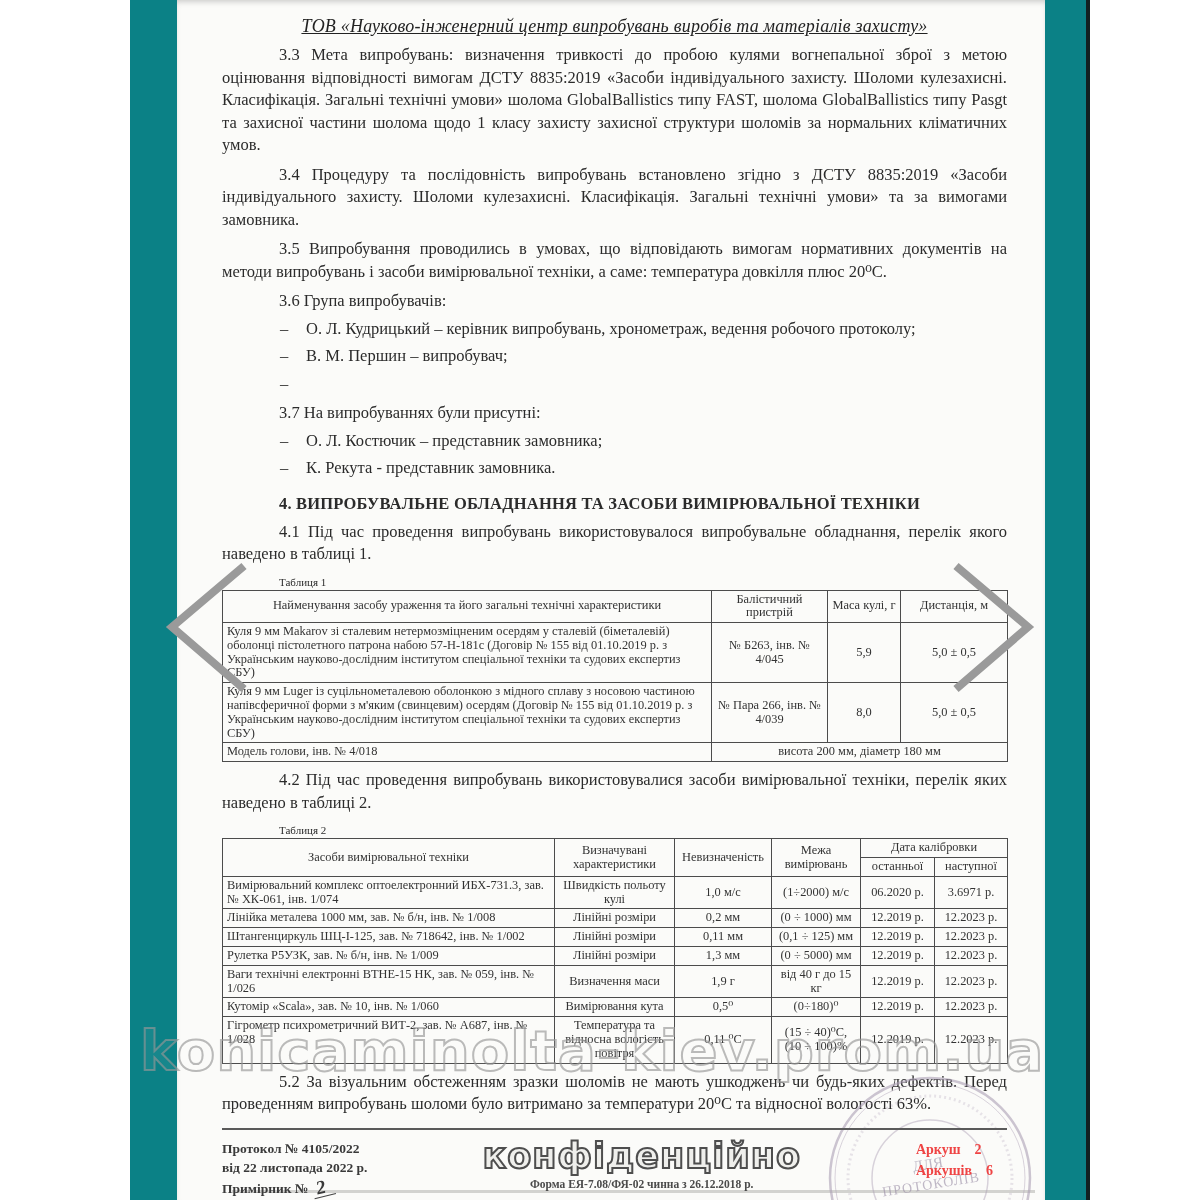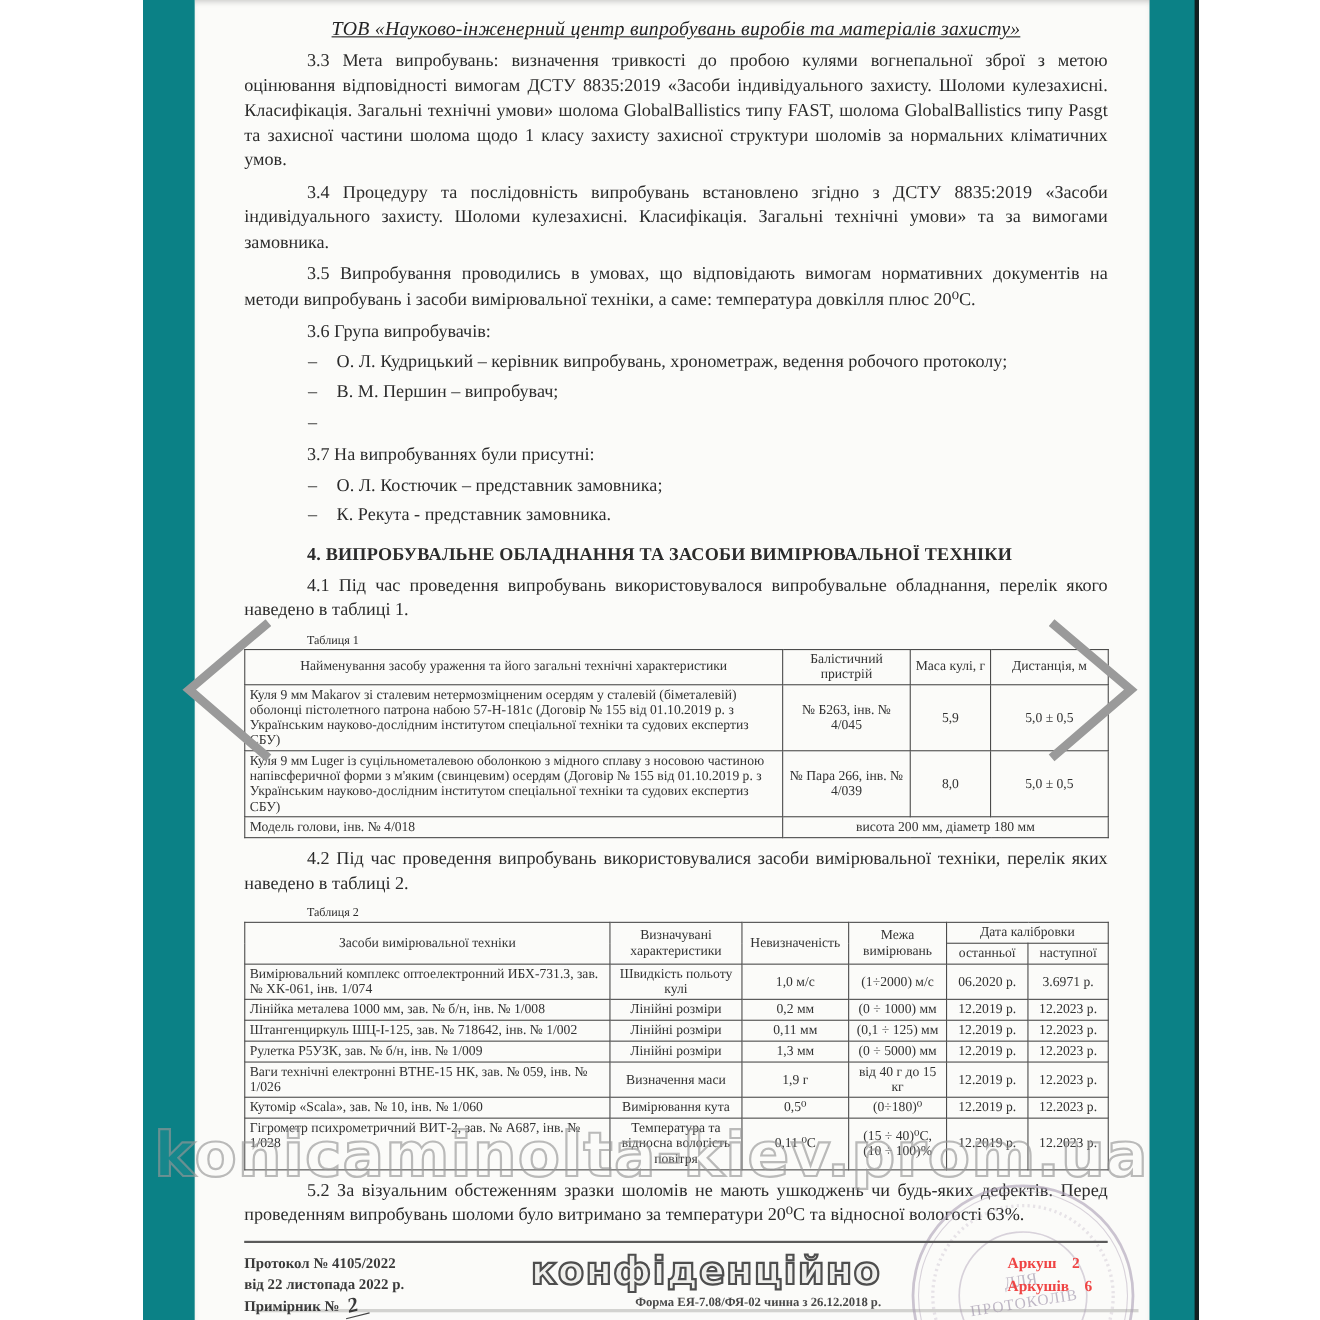--- a/index.html
+++ b/index.html
@@ -47,21 +47,21 @@
   .footer-rule{border-top:2px solid #5a5a5a;}
   .footer-cols{display:flex;justify-content:space-between;padding-top:9px;}
   .f-left{font-size:13.5px;line-height:19px;font-weight:bold;color:#3a3a3a;}
   .copy-number{display:inline-block;font-style:italic;font-size:19px;transform:rotate(-14deg);border-bottom:1.5px solid #444;padding:0 8px 0 4px;color:#3a3a3a;}
   .f-center{text-align:center;margin-top:-3px;}
   .confidential{
     font-family:"DejaVu Sans",sans-serif;
     font-size:35px;font-weight:bold;letter-spacing:1px;
     color:#efefec;-webkit-text-stroke:2px #4e4e4e;
   }
-  .form-info{font-size:11.5px;color:#4a4a4a;margin-top:2px;font-weight:bold;text-align:right;}
+  .form-info{font-size:11.5px;color:#4a4a4a;margin-top:2px;font-weight:bold;}
   .f-right{font-size:14px;line-height:21px;font-weight:bold;color:#ef4444;padding-right:14px;}
   .f-right .num{display:inline-block;margin-left:14px;}
 
   .watermark{
     position:absolute;left:140px;top:1018px;width:1060px;z-index:6;
     font-family:"DejaVu Sans",sans-serif;
     font-size:56px;font-weight:bold;letter-spacing:1px;white-space:nowrap;
     color:rgba(255,255,255,0.05);
     -webkit-text-stroke:2px rgba(150,150,150,0.65);
     pointer-events:none;

